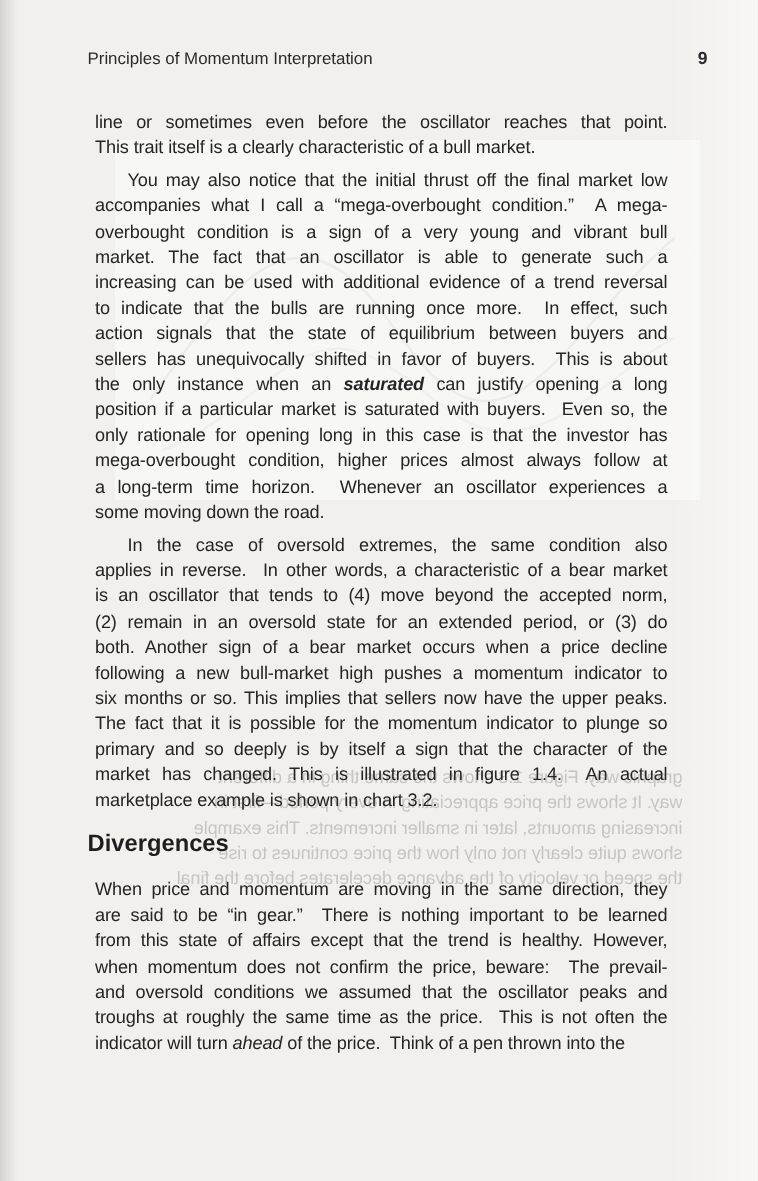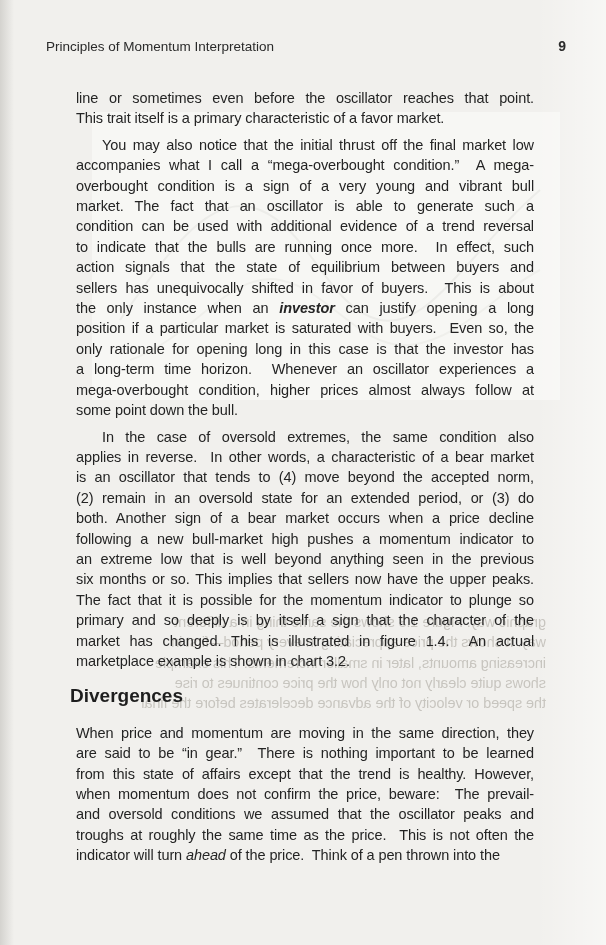--- a/index.html
+++ b/index.html
@@ -32,21 +32,21 @@
     color:#a6a29a;opacity:.55;
     filter:blur(.3px);
     font-size:14.5px;line-height:20.3px;letter-spacing:-.1px;
     pointer-events:none;
   }
   .ghost-line{white-space:nowrap;overflow:hidden;}
   
   .page-header{
     position:relative;z-index:2;
     display:flex;justify-content:space-between;align-items:baseline;
-    padding:38px 40px 0 46px;
+    padding:38px 40px 0 70px;
     font-size:13.5px;color:#2a2a2a;
   }
   .page-num{font-weight:bold;font-size:14px;}
   
   main{
     position:relative;z-index:2;
     padding:28px 66px 0 70px;
     font-size:14.5px;line-height:20.4px;letter-spacing:-.1px;
   }
   .para{margin:6px;}
@@ -83,46 +83,45 @@
     </div>
 
   <header class="page-header">
     <span>Principles of Momentum Interpretation</span>
     <span class="page-num">9</span>
   </header>
 
   <main id="body-content">
       <div class="para">
         <div class="line"><span>line or sometimes even before the oscillator reaches that point.</span></div>
-        <div class="line last"><span>This trait itself is a primary characteristic of a favor market.</span></div>
+        <div class="line last"><span>This trait itself is a clearly characteristic of a bull market.</span></div>
       </div>
       <div class="para indent">
         <div class="line"><span>You may also notice that the initial thrust off the final market low</span></div>
         <div class="line"><span>accompanies what I call a “mega-overbought condition.”&nbsp; A mega-</span></div>
         <div class="line"><span>overbought condition is a sign of a very young and vibrant bull</span></div>
         <div class="line"><span>market. The fact that an oscillator is able to generate such a</span></div>
-        <div class="line"><span>condition can be used with additional evidence of a trend reversal</span></div>
+        <div class="line"><span>increasing can be used with additional evidence of a trend reversal</span></div>
         <div class="line"><span>to indicate that the bulls are running once more.&nbsp; In effect, such</span></div>
         <div class="line"><span>action signals that the state of equilibrium between buyers and</span></div>
         <div class="line"><span>sellers has unequivocally shifted in favor of buyers.&nbsp; This is about</span></div>
-        <div class="line"><span>the only instance when an </span><span class="seg-bi">investor</span><span> can justify opening a long</span></div>
+        <div class="line"><span>the only instance when an </span><span class="seg-bi">saturated</span><span> can justify opening a long</span></div>
         <div class="line"><span>position if a particular market is saturated with buyers.&nbsp; Even so, the</span></div>
         <div class="line"><span>only rationale for opening long in this case is that the investor has</span></div>
+        <div class="line"><span>mega-overbought condition, higher prices almost always follow at</span></div>
         <div class="line"><span>a long-term time horizon.&nbsp; Whenever an oscillator experiences a</span></div>
-        <div class="line"><span>mega-overbought condition, higher prices almost always follow at</span></div>
-        <div class="line last"><span>some point down the bull.</span></div>
+        <div class="line last"><span>some moving down the road.</span></div>
       </div>
       <div class="para indent">
         <div class="line"><span>In the case of oversold extremes, the same condition also</span></div>
         <div class="line"><span>applies in reverse.&nbsp; In other words, a characteristic of a bear market</span></div>
         <div class="line"><span>is an oscillator that tends to (4) move beyond the accepted norm,</span></div>
         <div class="line"><span>(2) remain in an oversold state for an extended period, or (3) do</span></div>
         <div class="line"><span>both. Another sign of a bear market occurs when a price decline</span></div>
         <div class="line"><span>following a new bull-market high pushes a momentum indicator to</span></div>
-        <div class="line"><span>an extreme low that is well beyond anything seen in the previous</span></div>
         <div class="line"><span>six months or so. This implies that sellers now have the upper peaks.</span></div>
         <div class="line"><span>The fact that it is possible for the momentum indicator to plunge so</span></div>
         <div class="line"><span>primary and so deeply is by itself a sign that the character of the</span></div>
         <div class="line"><span>market has changed. This is illustrated in figure 1.4.&nbsp; An actual</span></div>
         <div class="line last"><span>marketplace example is shown in chart 3.2.</span></div>
       </div>
       <h2 class="section-heading">Divergences</h2>
       <div class="para">
         <div class="line"><span>When price and momentum are moving in the same direction, they</span></div>
         <div class="line"><span>are said to be “in gear.”&nbsp; There is nothing important to be learned</span></div>

